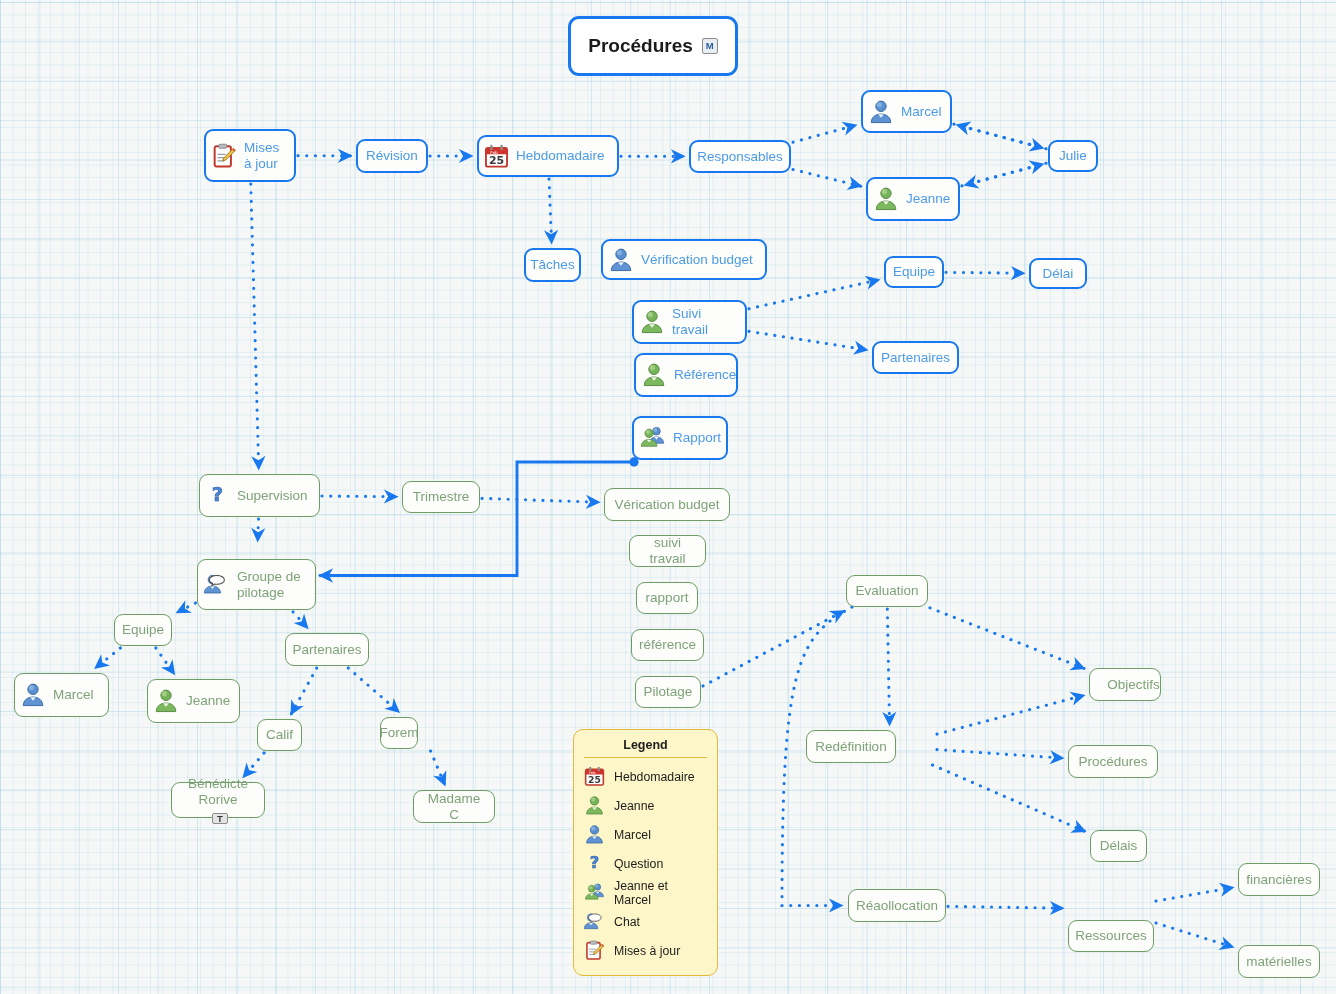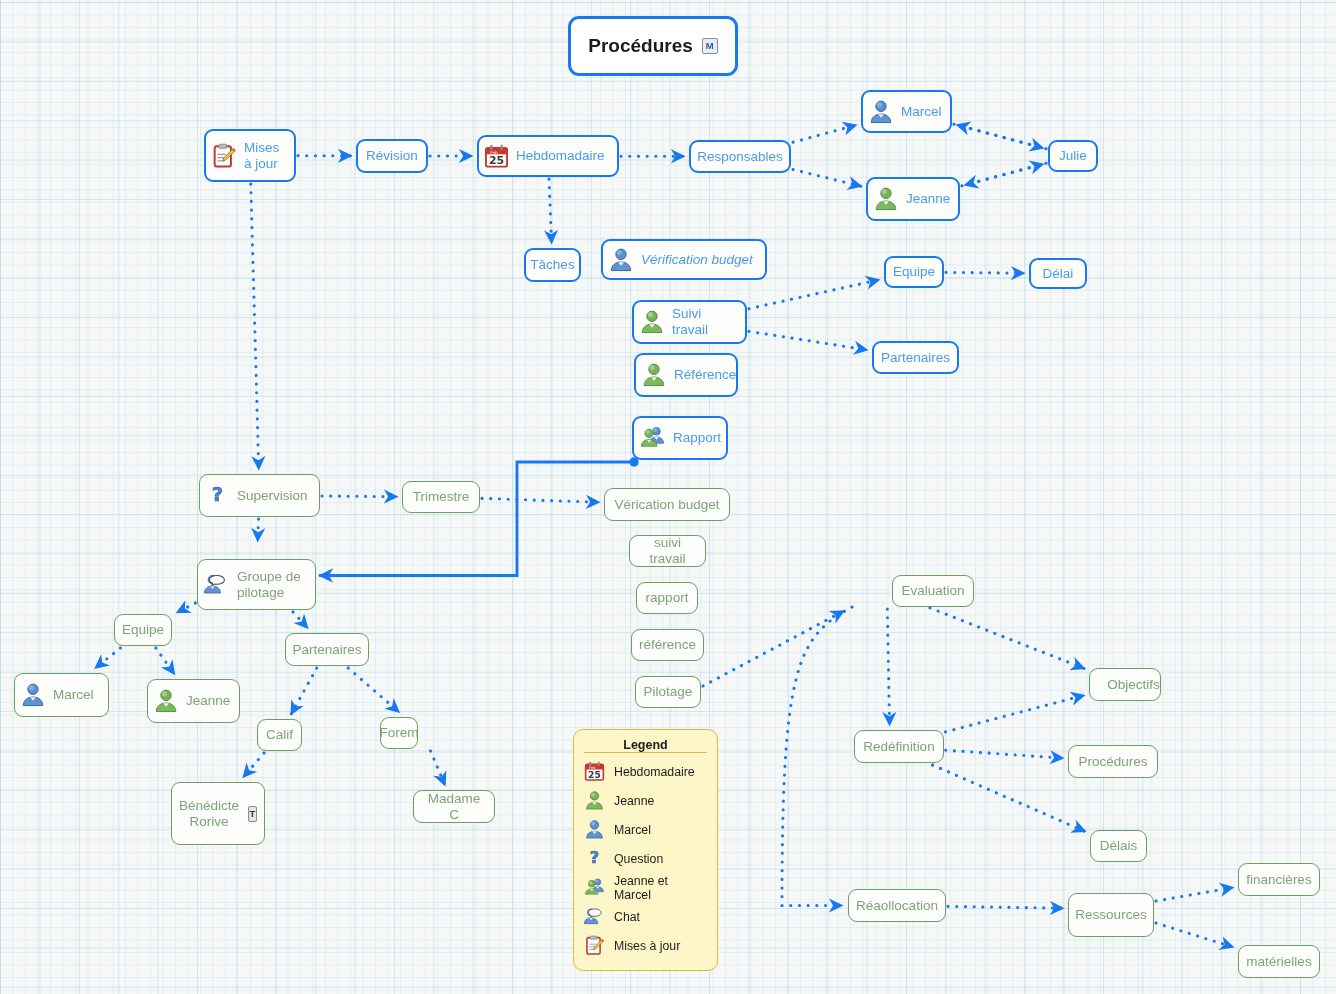--- a/index.html
+++ b/index.html
@@ -68,21 +68,21 @@
     position:absolute;left:573px;top:729px;width:145px;
     background:#fdf6c8;
     border:1.8px solid #e2b93b;
     border-radius:10px;
     padding:8px 10px 10px 10px;
     box-sizing:border-box;
     z-index:9;
   }
   #legend .ltitle{
     text-align:center;font-weight:bold;font-size:12.5px;color:#1d1d1d;
-    border-bottom:1.4px solid #e2b93b;margin-bottom:4px;
+    padding-bottom:5px;border-bottom:1.4px solid #e2b93b;margin-bottom:4px;
   }
   #legend .lrow{
     display:flex;align-items:center;gap:8px;
     height:29px;font-size:12.3px;color:#1d1d1d;
   }
   .badge{
     display:inline-flex;align-items:center;justify-content:center;
     width:14px;height:14px;border:1px solid #8c8c8c;background:#e9eef4;
     color:#2a5e9e;font-size:9.5px;font-weight:bold;line-height:1;
     border-radius:2px;margin-left:4px;vertical-align:middle;
@@ -177,21 +177,21 @@
     <div class="node blue icon-node" style="left: 866px; top: 177px; width: 94px; height: 44px;"><span class="ico"><svg width="26" height="26" viewBox="0 0 32 32">
     <g transform="translate(0,0) scale(1)">
       <circle cx="16" cy="9" r="6.4" fill="#76b258" stroke="#4d8438" stroke-width="1.1"></circle>
       <circle cx="14" cy="7" r="3.2" fill="#b2da97" opacity=".7"></circle>
       <path d="M4 29c0-6.5 5.4-10.5 12-10.5S28 22.5 28 29z" fill="#7cb85e" stroke="#4d8438" stroke-width="1.1"></path>
       <path d="M12.5 18.8 16 23l3.5-4.2" fill="#eef7e6" stroke="none"></path>
     </g>
         </svg></span><span class="label">Jeanne</span></div>
     <div class="node blue" style="left: 1048px; top: 140px; width: 50px; height: 32px;"><span class="label">Julie</span></div>
     <div class="node blue" style="left: 524px; top: 248px; width: 57px; height: 34px;"><span class="label">Tâches</span></div>
-    <div class="node blue icon-node" style="left: 601px; top: 239px; width: 166px; height: 41px; font-style: italic;"><span class="ico"><svg width="26" height="26" viewBox="0 0 32 32">
+    <div class="node blue icon-node" style="left: 601px; top: 239px; width: 166px; height: 41px;"><span class="ico"><svg width="26" height="26" viewBox="0 0 32 32">
     <g transform="translate(0,0) scale(1)">
       <circle cx="16" cy="9" r="6.4" fill="#5a8fd0" stroke="#30609e" stroke-width="1.1"></circle>
       <circle cx="14" cy="7" r="3.2" fill="#93bce8" opacity=".7"></circle>
       <path d="M4 29c0-6.5 5.4-10.5 12-10.5S28 22.5 28 29z" fill="#5f93d3" stroke="#30609e" stroke-width="1.1"></path>
       <path d="M12.5 18.8 16 23l3.5-4.2" fill="#e9f1fb" stroke="none"></path>
     </g>
         </svg></span><span class="label">Vérification budget</span></div>
     <div class="node blue icon-node" style="left: 632px; top: 300px; width: 115px; height: 44px;"><span class="ico"><svg width="26" height="26" viewBox="0 0 32 32">
     <g transform="translate(0,0) scale(1)">
       <circle cx="16" cy="9" r="6.4" fill="#76b258" stroke="#4d8438" stroke-width="1.1"></circle>
@@ -263,30 +263,30 @@
     <g transform="translate(0,0) scale(1)">
       <circle cx="16" cy="9" r="6.4" fill="#76b258" stroke="#4d8438" stroke-width="1.1"></circle>
       <circle cx="14" cy="7" r="3.2" fill="#b2da97" opacity=".7"></circle>
       <path d="M4 29c0-6.5 5.4-10.5 12-10.5S28 22.5 28 29z" fill="#7cb85e" stroke="#4d8438" stroke-width="1.1"></path>
       <path d="M12.5 18.8 16 23l3.5-4.2" fill="#eef7e6" stroke="none"></path>
     </g>
         </svg></span><span class="label">Jeanne</span></div>
     <div class="node green" style="left: 285px; top: 633px; width: 84px; height: 33px;"><span class="label">Partenaires</span></div>
     <div class="node green" style="left: 257px; top: 719px; width: 45px; height: 32px;"><span class="label">Calif</span></div>
     <div class="node green" style="left: 380px; top: 717px; width: 38px; height: 32px;"><span class="label">Forem</span></div>
-    <div class="node green" style="left: 171px; top: 782px; width: 94px; height: 63px;"><span class="label">Bénédicte
+    <div class="node green" style="left: 171px; top: 782px; width: 94px; height: 36px; flex-direction: column;"><span class="label">Bénédicte
 Rorive</span><span class="badge grey">T</span></div>
     <div class="node green" style="left: 413px; top: 790px; width: 82px; height: 33px;"><span class="label">Madame C</span></div>
-    <div class="node green" style="left: 846px; top: 575px; width: 82px; height: 32px; margin-left: 46px;"><span class="label">Evaluation</span></div>
+    <div class="node green" style="left: 846px; top: 575px; width: 82px; height: 32px;"><span class="label">Evaluation</span></div>
     <div class="node green" style="left: 1089px; top: 668px; width: 72px; height: 33px; padding-left: 24px;"><span class="label">Objectifs</span></div>
-    <div class="node green" style="left: 854px; top: 730px; width: 90px; height: 33px;"><span class="label">Redéfinition</span></div>
+    <div class="node green" style="left: 806px; top: 730px; width: 90px; height: 33px;"><span class="label">Redéfinition</span></div>
     <div class="node green" style="left: 1068px; top: 745px; width: 90px; height: 33px;"><span class="label">Procédures</span></div>
     <div class="node green" style="left: 1090px; top: 830px; width: 57px; height: 32px;"><span class="label">Délais</span></div>
     <div class="node green" style="left: 848px; top: 889px; width: 98px; height: 33px;"><span class="label">Réaollocation</span></div>
-    <div class="node green" style="left: 1068px; top: 893px; width: 86px; height: 44px;"><span class="label">Ressources</span></div>
+    <div class="node green" style="left: 1068px; top: 920px; width: 86px; height: 32px;"><span class="label">Ressources</span></div>
     <div class="node green" style="left: 1238px; top: 863px; width: 82px; height: 33px;"><span class="label">financières</span></div>
     <div class="node green" style="left: 1238px; top: 945px; width: 82px; height: 33px;"><span class="label">matérielles</span></div>
   </div>
 
 <div id="legend">
   <div class="ltitle">Legend</div>
   <div id="legend-rows">
       <div class="lrow">
         <span class="ico" style="width: 22px;">
           <svg width="21" height="21" viewBox="0 0 32 32">

